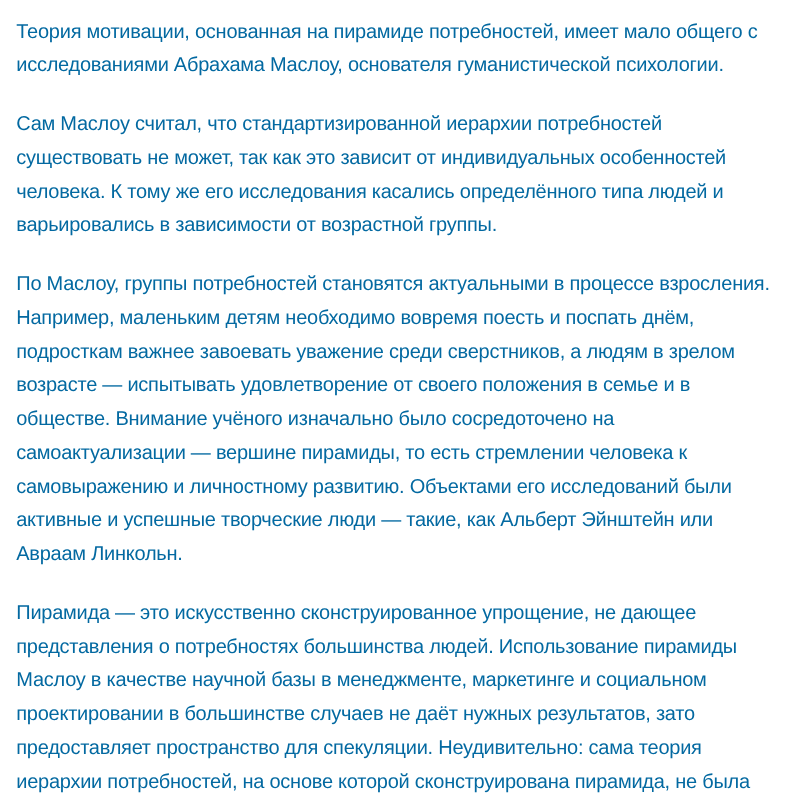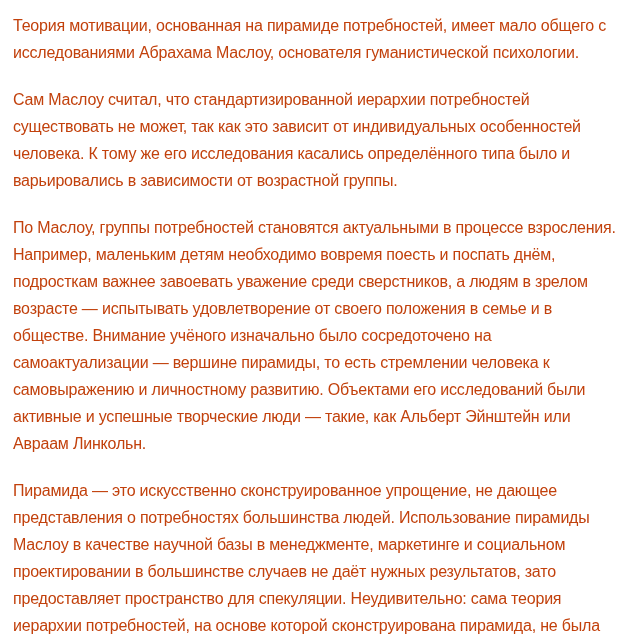--- a/index.html
+++ b/index.html
@@ -16,26 +16,26 @@
   .article {
     box-sizing: border-box;
     width: 636px;
     padding: 12px 14px 0 13px;
   }
   .article p {
     margin: 0 0 20px 0;
     font-size: 16px;
     line-height: 27px;
     letter-spacing: -0.2px;
-    color: #c2410c;
+    color: #0369a1;
     text-align: left;
     max-width: 610px;
   }
 </style>
 </head>
 <body>
 
 <main class="article">
   <p>Теория мотивации, основанная на пирамиде потребностей, имеет мало общего с исследованиями Абрахама Маслоу, основателя гуманистической психологии.</p>
-  <p>Сам Маслоу считал, что стандартизированной иерархии потребностей существовать не может, так как это зависит от индивидуальных особенностей человека. К тому же его исследования касались определённого типа было и варьировались в зависимости от возрастной группы.</p>
+  <p>Сам Маслоу считал, что стандартизированной иерархии потребностей существовать не может, так как это зависит от индивидуальных особенностей человека. К тому же его исследования касались определённого типа людей и варьировались в зависимости от возрастной группы.</p>
   <p>По Маслоу, группы потребностей становятся актуальными в процессе взросления. Например, маленьким детям необходимо вовремя поесть и поспать днём, подросткам важнее завоевать уважение среди сверстников, а людям в зрелом возрасте — испытывать удовлетворение от своего положения в семье и в обществе. Внимание учёного изначально было сосредоточено на самоактуализации — вершине пирамиды, то есть стремлении человека к самовыражению и личностному развитию. Объектами его исследований были активные и успешные творческие люди — такие, как Альберт Эйнштейн или Авраам Линкольн.</p>
   <p>Пирамида — это искусственно сконструированное упрощение, не дающее представления о потребностях большинства людей. Использование пирамиды Маслоу в качестве научной базы в менеджменте, маркетинге и социальном проектировании в большинстве случаев не даёт нужных результатов, зато предоставляет пространство для спекуляции. Неудивительно: сама теория иерархии потребностей, на основе которой сконструирована пирамида, не была подтверждена эмпирическими исследованиями.</p>
 </main>
 
 </body></html>

